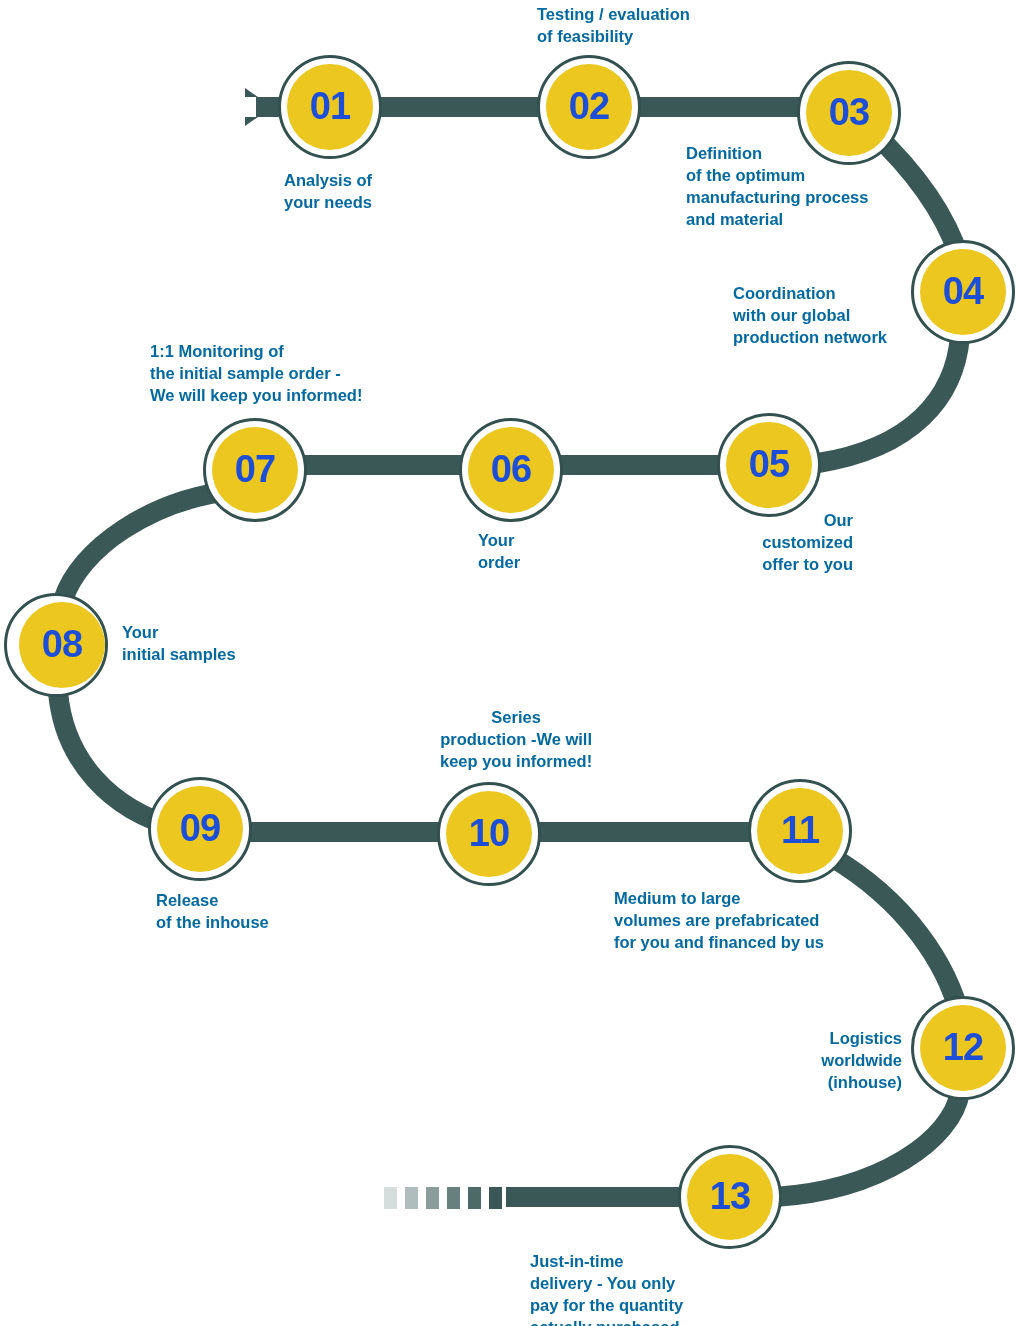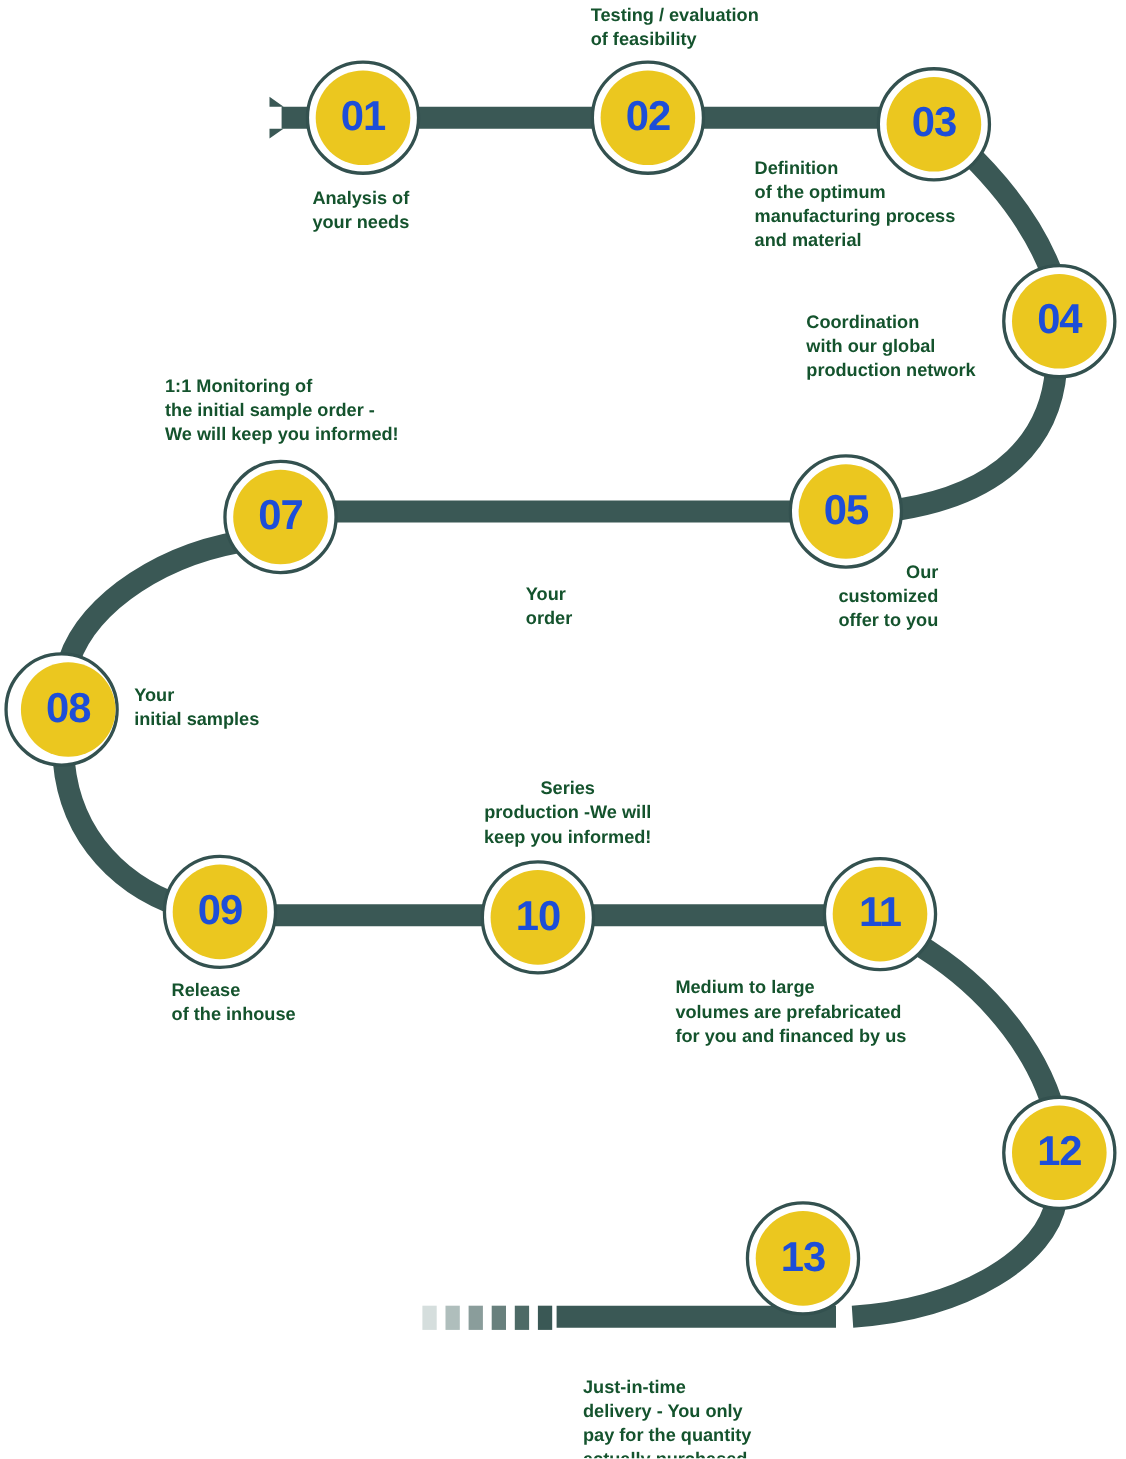--- a/index.html
+++ b/index.html
@@ -56,21 +56,21 @@
     color: #1d4ed8;
     letter-spacing: -1px;
     transform: translateY(-1px);
   }
   .caption {
     position: absolute;
     font-family: "Liberation Sans", sans-serif;
     font-weight: bold;
     font-size: 16.5px;
     line-height: 1.33;
-    color: #14532d;
+    color: #0369a1;
     white-space: pre-line;
   }
   .cap-left   { text-align: left; }
   .cap-right  { text-align: right; }
 </style>
 </head>
 <body>
 
 <div id="diagram">
 
@@ -122,20 +122,25 @@
   <div class="node" style="left:963px;  top:292px;">
     <div class="node-disc">
       <span class="node-num">04</span>
     </div>
   </div>
   <div class="node" style="left:769px;  top:465px;">
     <div class="node-disc">
       <span class="node-num">05</span>
     </div>
   </div>
+  <div class="node" style="left:511px;  top:470px;">
+    <div class="node-disc">
+      <span class="node-num">06</span>
+    </div>
+  </div>
   <div class="node" style="left:255px;  top:470px;">
     <div class="node-disc">
       <span class="node-num">07</span>
     </div>
   </div>
   <div class="node" style="left:56px;   top:645px;justify-content:flex-end;">
     <div class="node-disc">
       <span class="node-num">08</span>
     </div>
   </div>
@@ -152,21 +157,21 @@
   <div class="node" style="left:800px;  top:831px;">
     <div class="node-disc">
       <span class="node-num">11</span>
     </div>
   </div>
   <div class="node" style="left:963px;  top:1048px;">
     <div class="node-disc">
       <span class="node-num">12</span>
     </div>
   </div>
-  <div class="node" style="left:730px;  top:1144px;">
+  <div class="node" style="left:730px;  top:1197px;">
     <div class="node-disc">
       <span class="node-num">13</span>
     </div>
   </div>
 
   <div class="caption cap-left" style="left:284px; top:170px;">Analysis of
 your needs</div>
 
   <div class="caption cap-left" style="left:537px; top:4px;">Testing / evaluation
 of feasibility</div>
@@ -198,19 +203,22 @@
 of the inhouse</div>
 
   <div class="caption cap-left" style="left:440px; top:707px;text-align:center;">Series
 production -We will
 keep you informed!</div>
 
   <div class="caption cap-left" style="left:614px; top:888px;">Medium to large
 volumes are prefabricated
 for you and financed by us</div>
 
+  <div class="caption cap-right" style="left:700px; top:1028px; width:202px;">Logistics
+worldwide
+(inhouse)</div>
 
   <div class="caption cap-left" style="left:530px; top:1251px;">Just-in-time
 delivery - You only
 pay for the quantity
 actually purchased</div>
 
 </div>
 
 </body></html>

